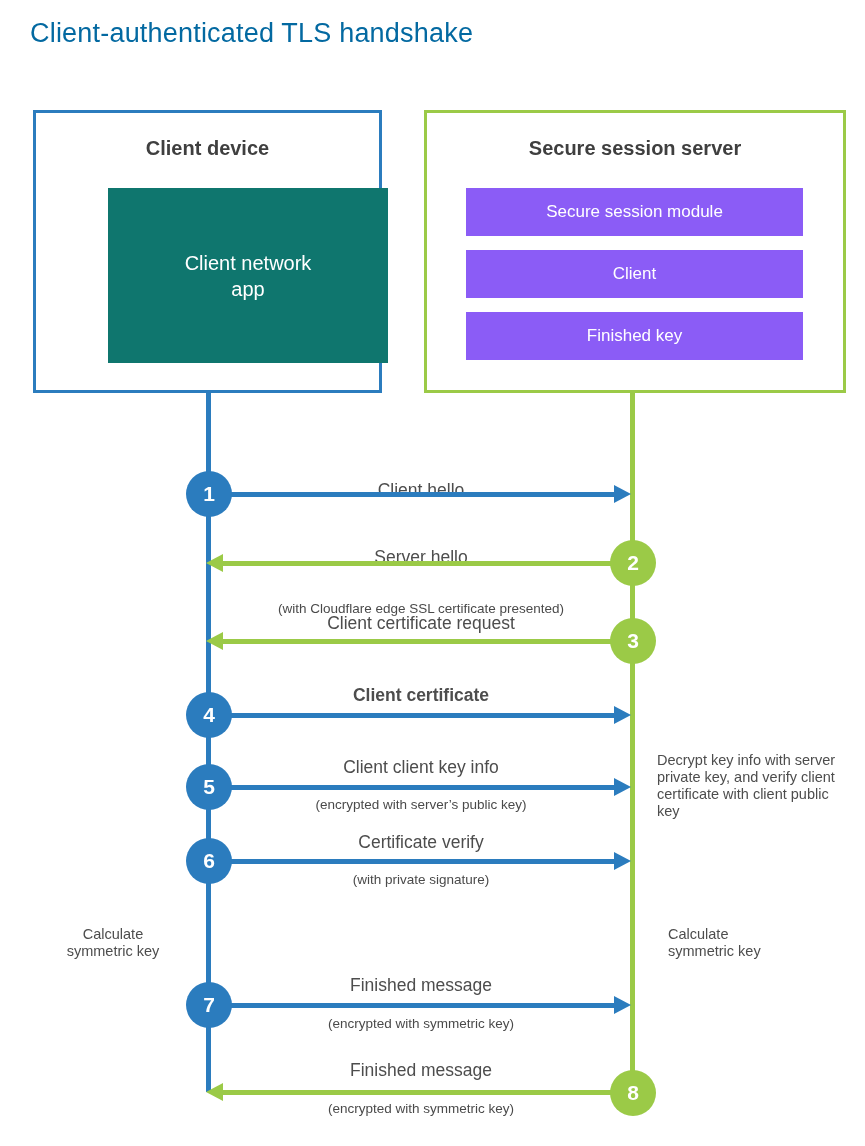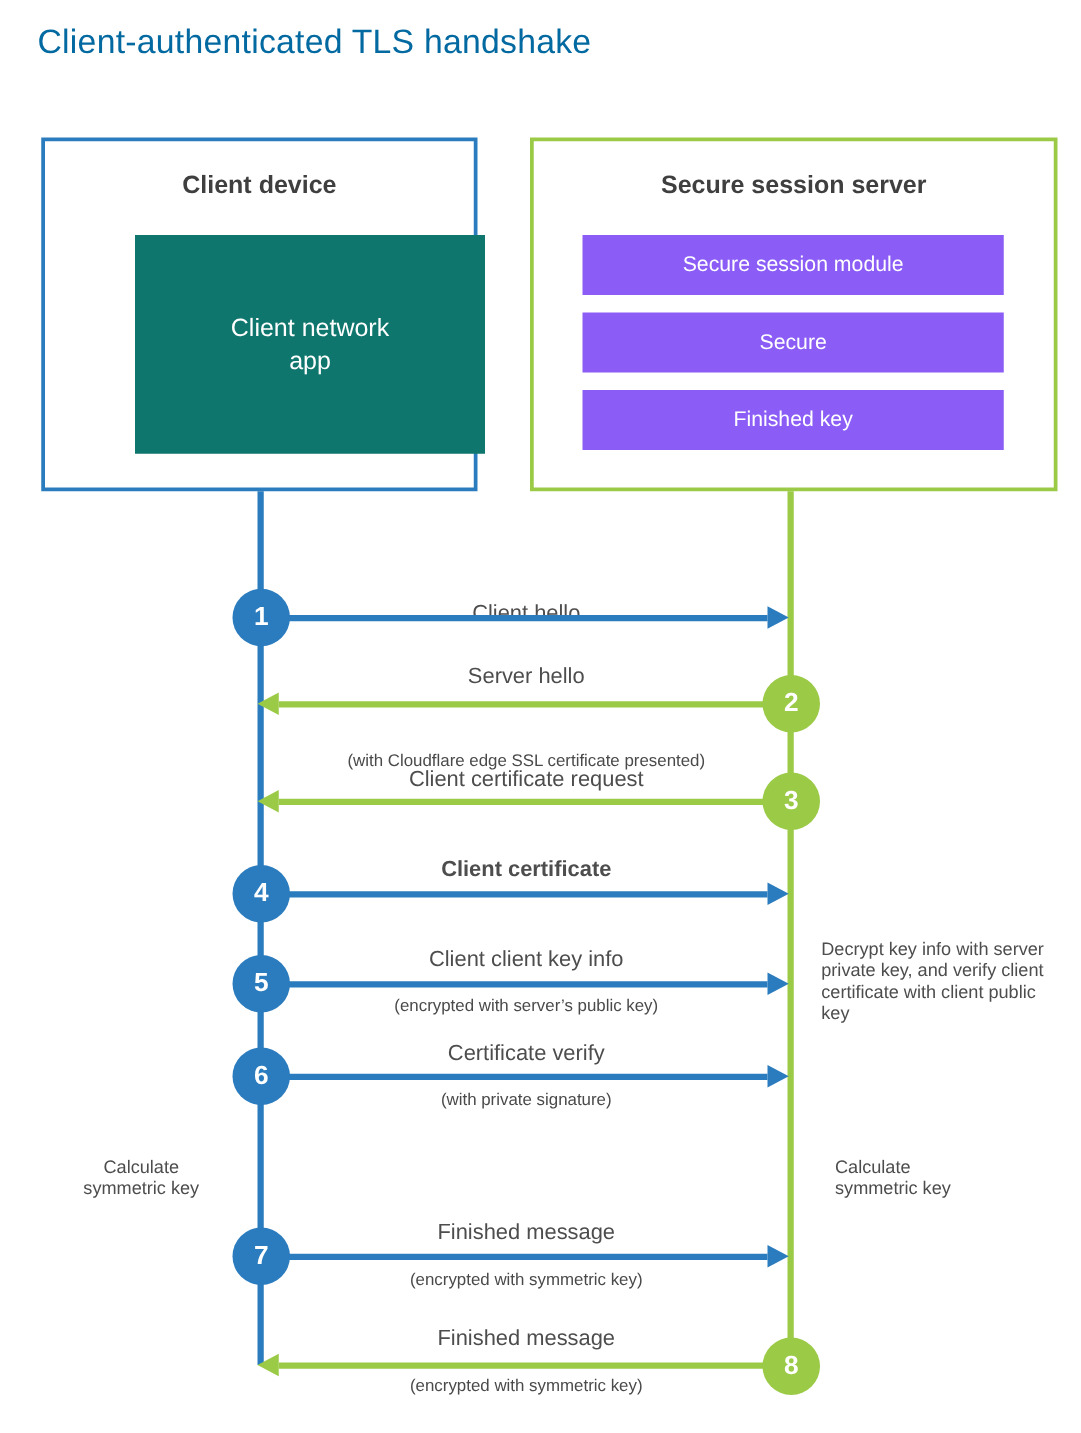--- a/index.html
+++ b/index.html
@@ -61,33 +61,33 @@
 
   <div class="actor-box client-box">
     <div class="actor-title">Client device</div>
     <div class="client-app">Client network
 app</div>
   </div>
 
   <div class="actor-box server-box">
     <div class="actor-title">Secure session server</div>
     <div class="server-module m0">Secure session module</div>
-    <div class="server-module m1">Secure</div>
+    <div class="server-module m1">Client</div>
     <div class="server-module m2">Finished key</div>
   </div>
 
   <div class="lifeline blue"></div>
   <div class="lifeline green"></div>
 
   <div class="msg-label" style="top:480px;">Client hello</div>
   <div class="arrow-body blue" style="top:492px;"></div>
   <div class="arrow-head right" style="top:485px;"></div>
   <div class="step-circle blue" style="left:186px;top:471px;">1</div>
 
-  <div class="msg-label" style="top:530px;">Server hello</div>
+  <div class="msg-label" style="top:547px;">Server hello</div>
   <div class="arrow-body green" style="top:561px;"></div>
   <div class="arrow-head left" style="top:554px;"></div>
   <div class="msg-sublabel" style="top:601px;">(with Cloudflare edge SSL certificate presented)</div>
   <div class="step-circle green" style="left:610px;top:540px;">2</div>
 
   <div class="msg-label" style="top:613px;">Client certificate request</div>
   <div class="arrow-body green" style="top:639px;"></div>
   <div class="arrow-head left" style="top:632px;"></div>
   <div class="step-circle green" style="left:610px;top:618px;">3</div>
 

